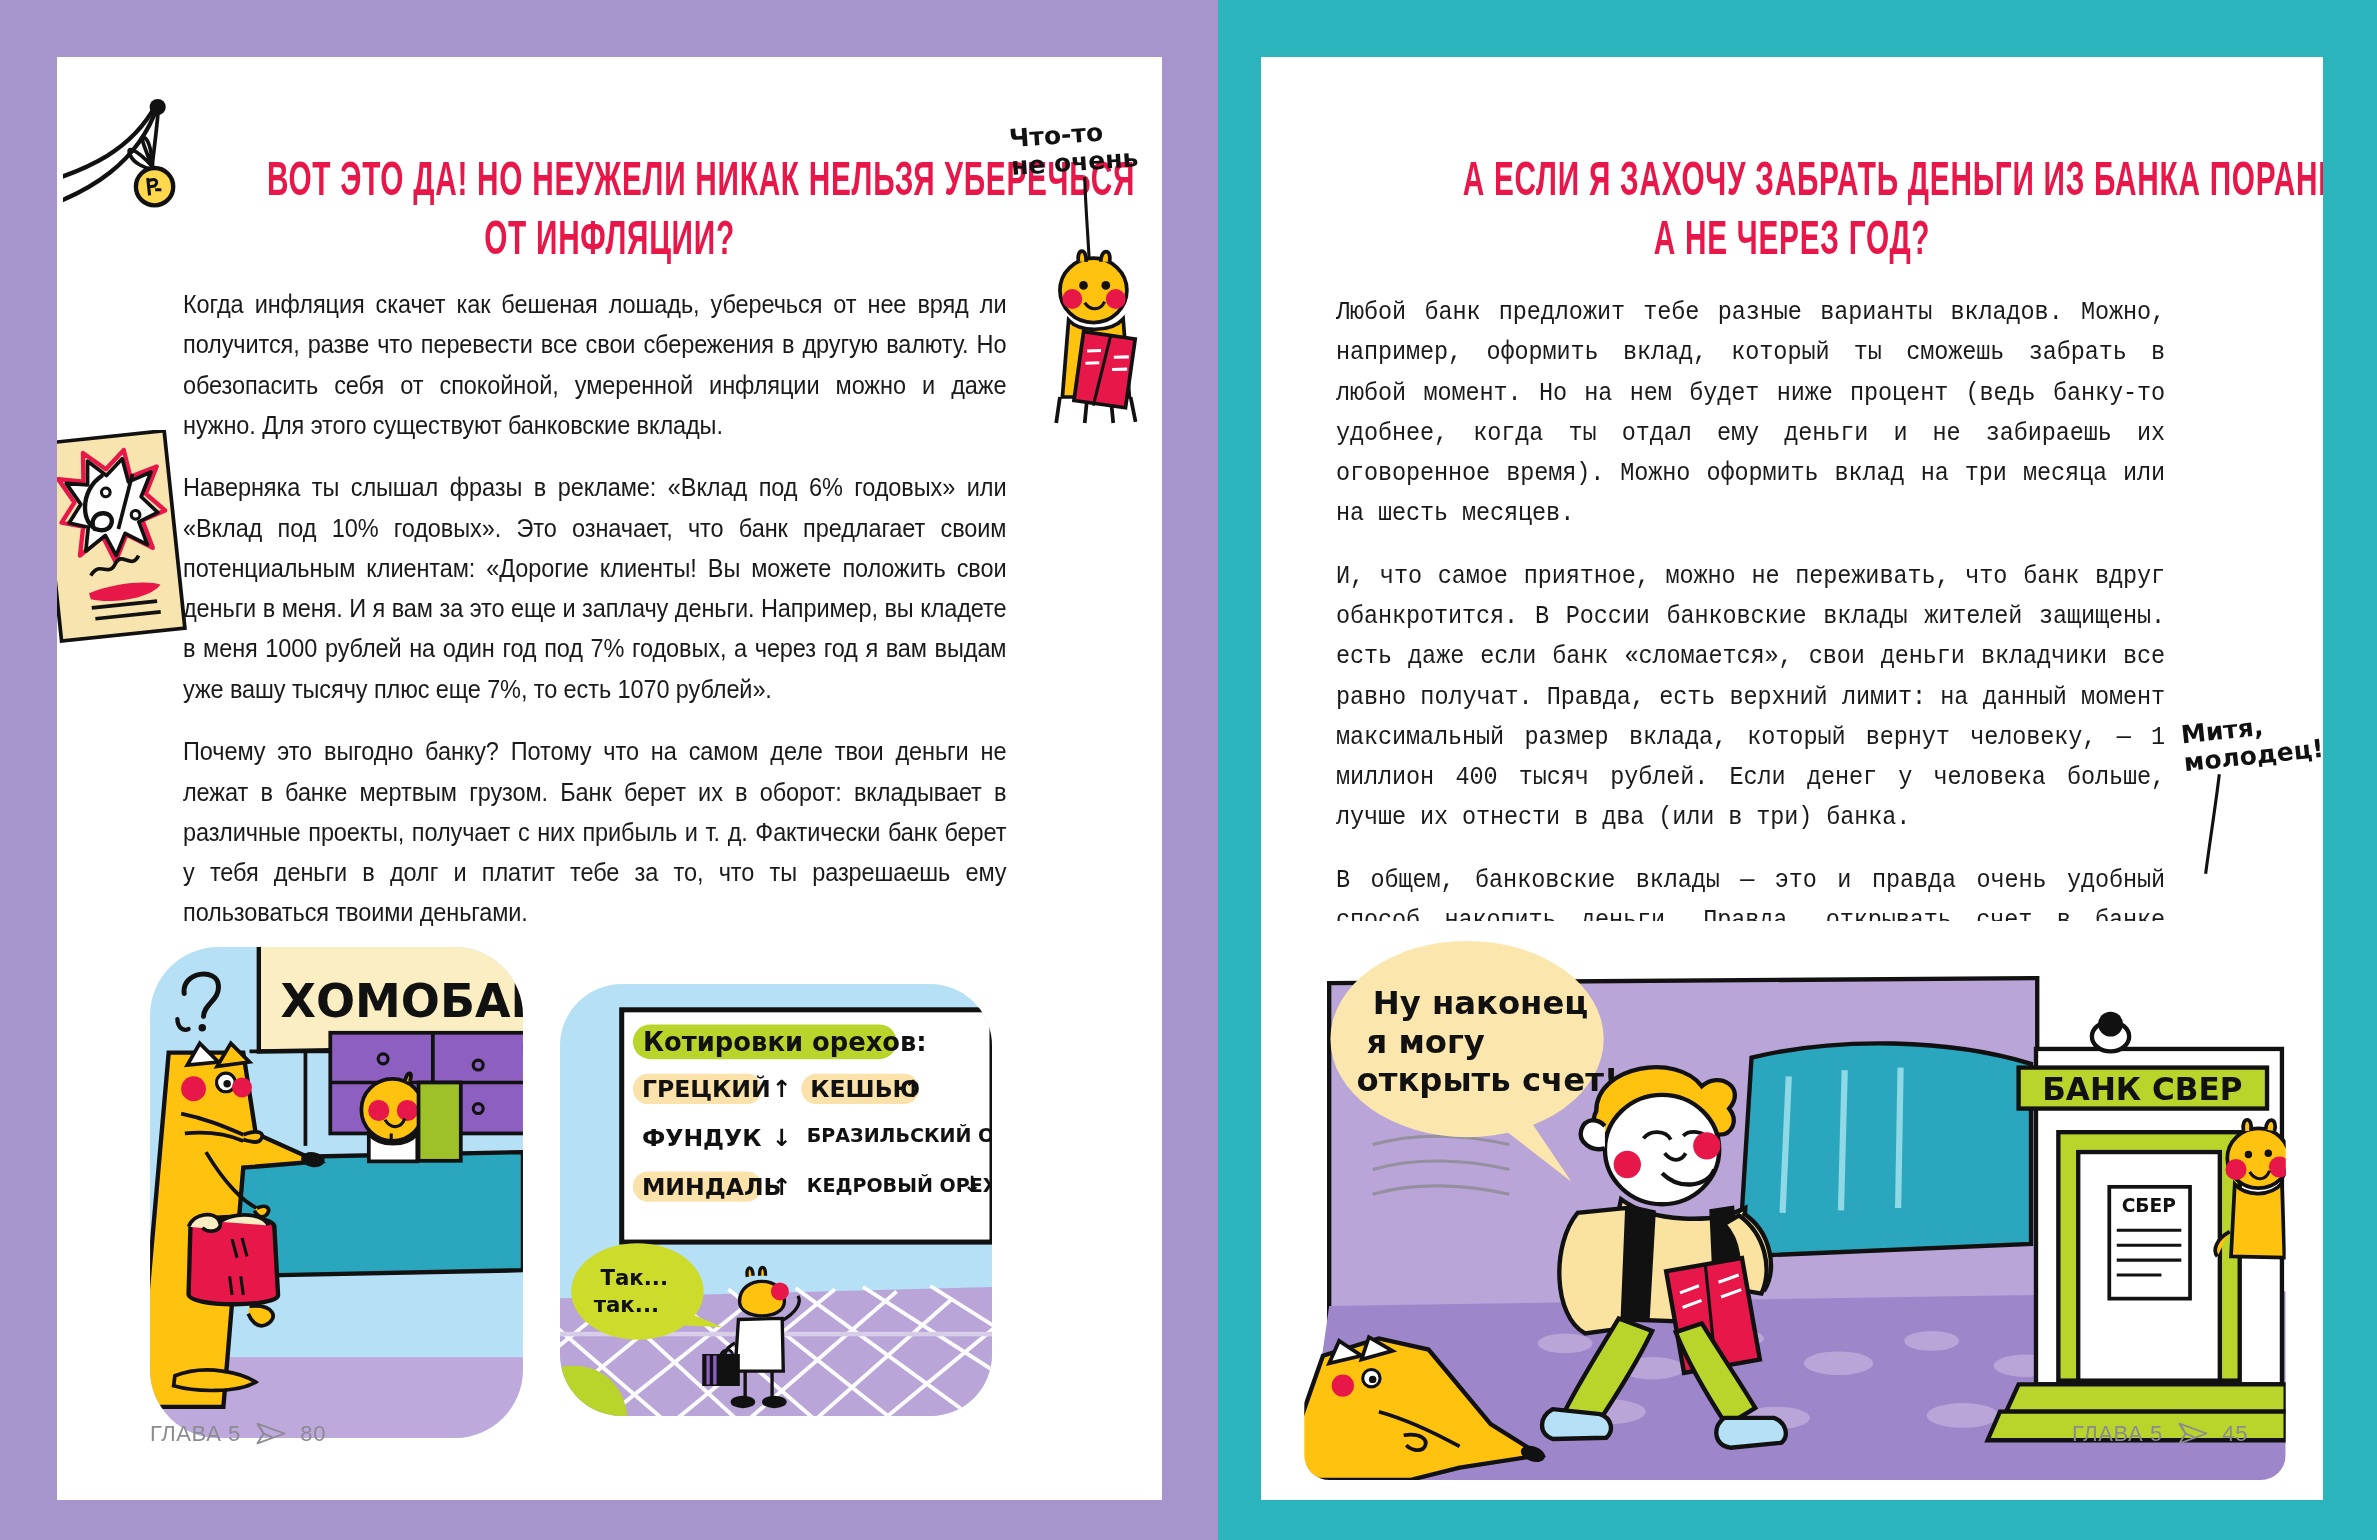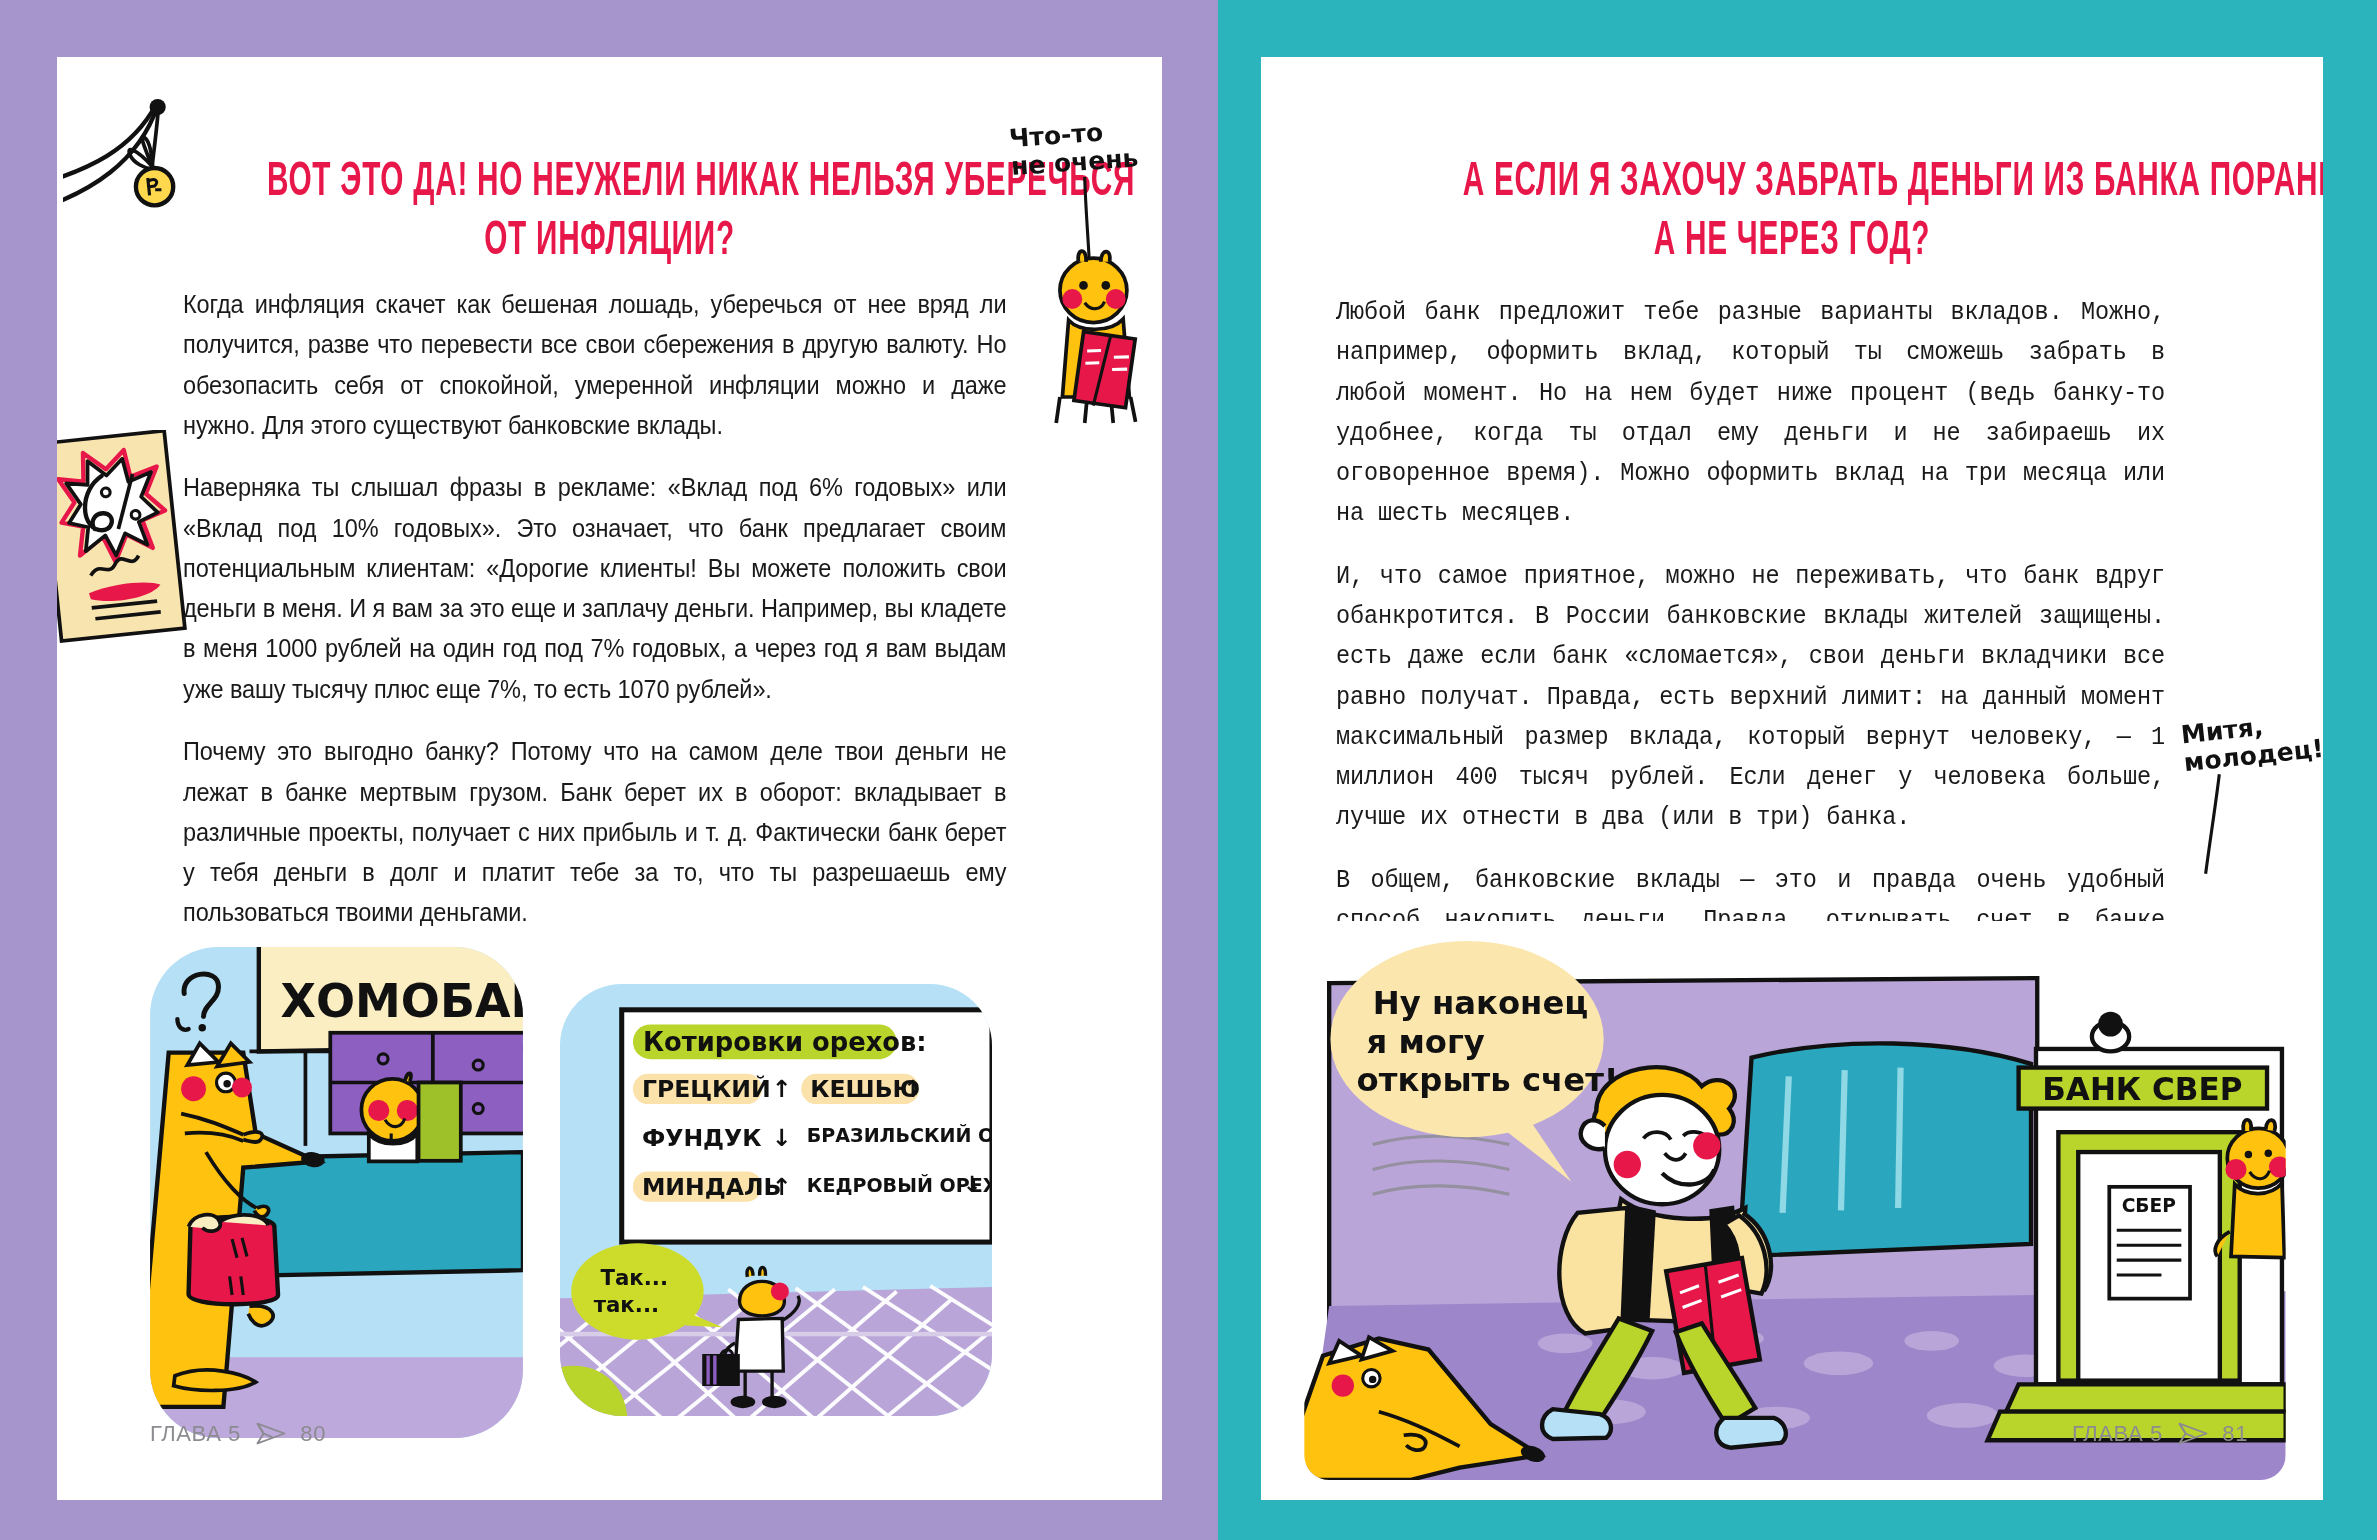--- a/index.html
+++ b/index.html
@@ -431,21 +431,21 @@
       </g>
     </svg>
   </div>
 
   <div class="footer" id="footer-right">
     <span>ГЛАВА 5</span>
     <svg class="plane" viewBox="0 0 52 44">
       <path d="M4 6 L48 22 L4 38 L14 22 Z" fill="none" stroke="#8b8b91" stroke-width="3" stroke-linejoin="round"></path>
       <path d="M4 6 L14 22 L28 28" fill="none" stroke="#8b8b91" stroke-width="3"></path>
     </svg>
-    <span>81</span>
+    <span>45</span>
   </div>
 </div>
 
 <div class="doodle" id="note-right">
   <div class="hand" style="white-space:pre-line;transform:rotate(-6deg)">Митя,
 молодец!</div>
   <svg viewBox="0 0 320 180" style="width:199px;height:112px;display:block;margin-top:1.2px">
     <path d="M60 10 C 54 60 46 110 38 170" stroke="#111" stroke-width="5" fill="none"></path>
   </svg>
 </div>

